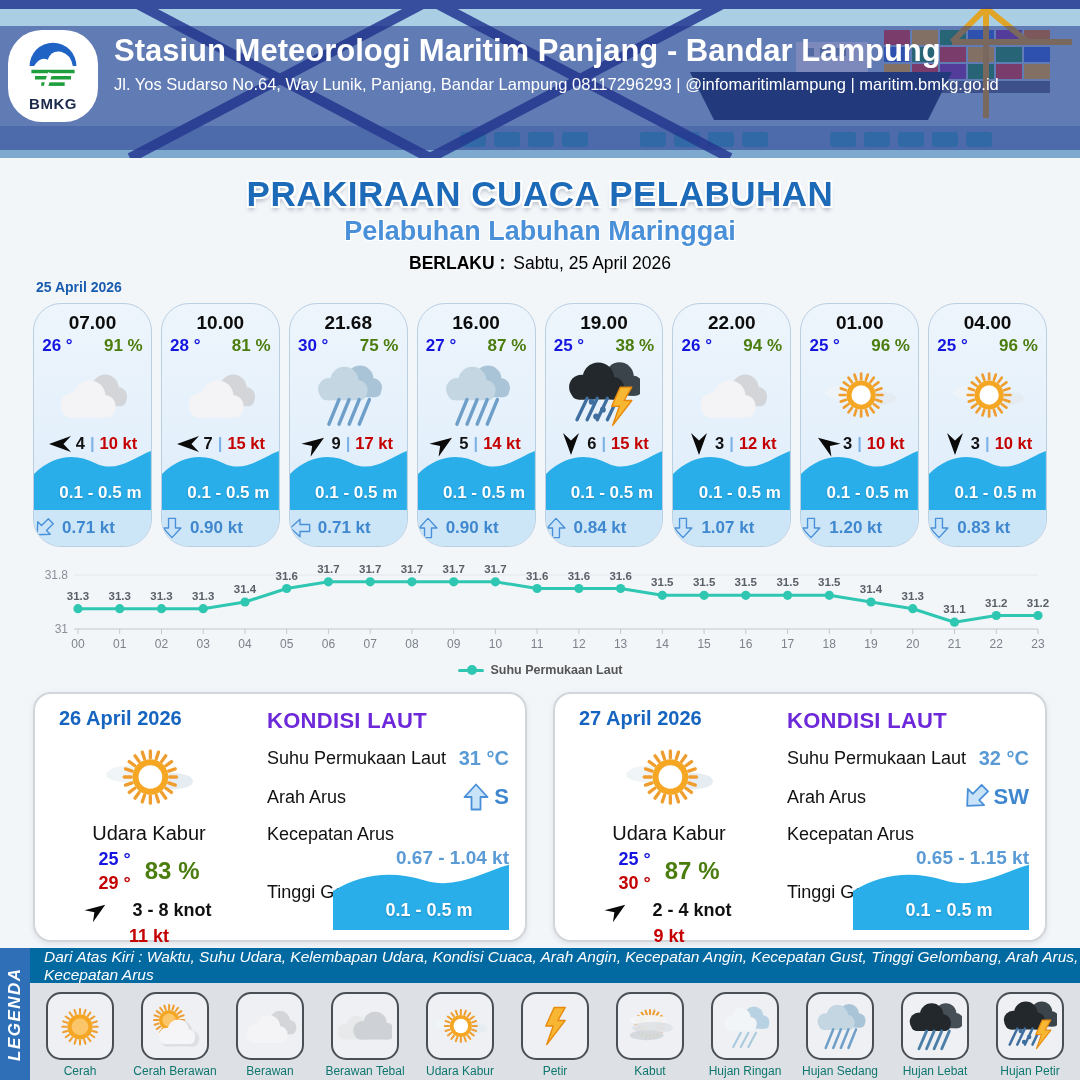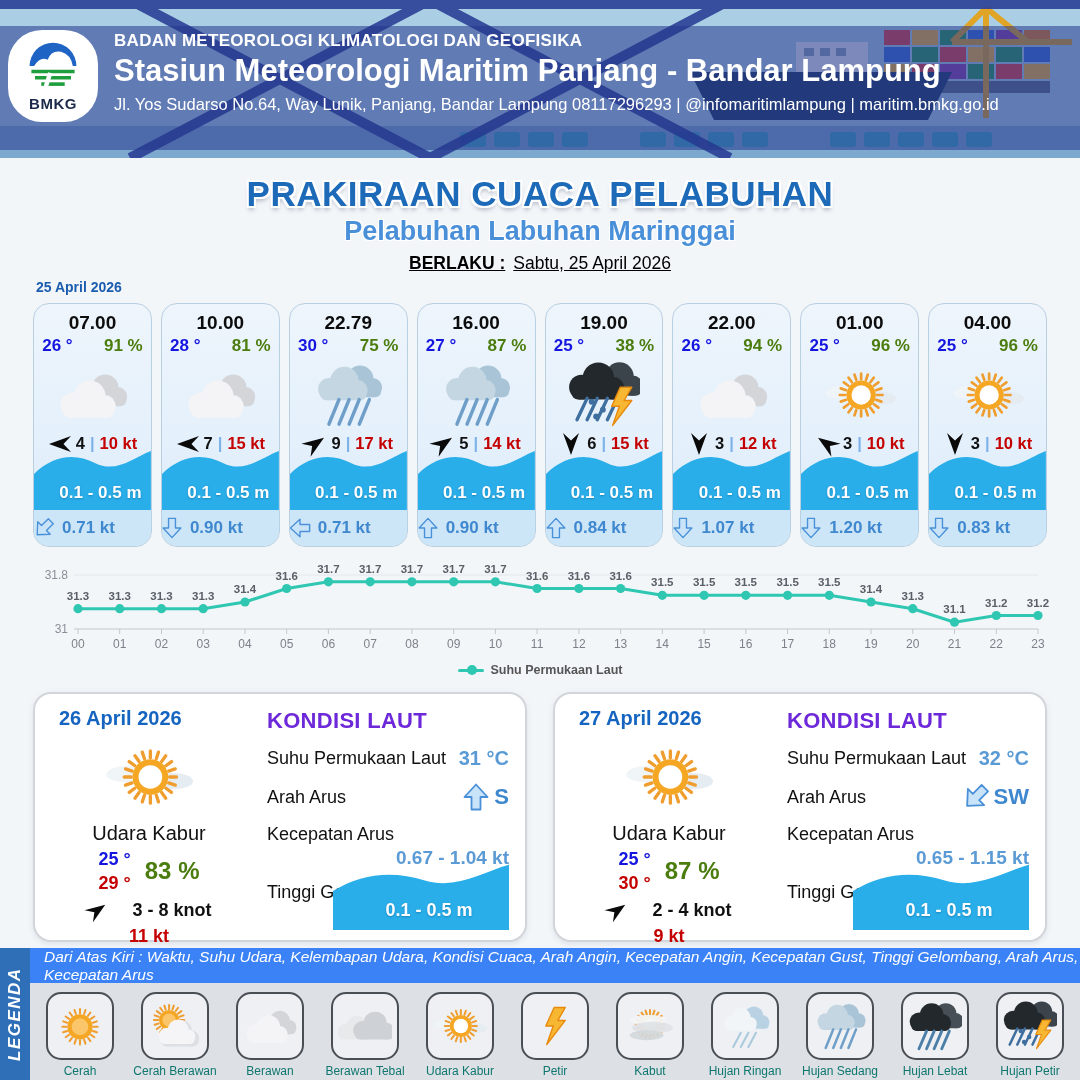--- a/index.html
+++ b/index.html
@@ -17,27 +17,27 @@
   .hero-line2{font-size:31px;font-weight:bold;margin-top:2px;}
   .hero-line3{font-size:16.5px;margin-top:6px;}
 
   
   .title-main{position:absolute;top:174px;left:0;width:100%;text-align:center;
     font-size:35px;font-weight:800;color:#1c6ab8;letter-spacing:.5px;
     text-shadow:-2px -2px 0 #fff,2px -2px 0 #fff,-2px 2px 0 #fff,2px 2px 0 #fff,0 4px 4px rgba(120,130,150,.55);}
   .title-sub{position:absolute;top:216px;left:0;width:100%;text-align:center;
     font-size:27px;font-weight:bold;color:#4a90d9;
     text-shadow:-1px -1px 0 #fff,1px -1px 0 #fff,-1px 1px 0 #fff,1px 1px 0 #fff;}
-  .validity{position:absolute;top:253px;left:0;width:100%;display:flex;justify-content:center;gap:95px;font-size:17.5px;color:#000;text-decoration:underline;}
+  .validity{position:absolute;top:253px;left:0;width:100%;display:flex;justify-content:center;gap:95px;font-size:17.5px;color:#000;}
   .validity b{font-weight:bold;margin-right:8px;}
   .day-label{position:absolute;top:279px;left:36px;font-size:14px;font-weight:bold;color:#1a5cae;}
 
   
   .cards{position:absolute;top:303px;left:33px;width:1014px;display:flex;gap:9px;}
-  .fcard{flex:1;height:242px;border-radius:16px;background:linear-gradient(#eef5fc,#dcecfa);
+  .fcard{flex:1;height:242px;border-radius:28px;background:linear-gradient(#eef5fc,#dcecfa);
     border:1px solid #b9cfe2;overflow:hidden;position:relative;display:flex;flex-direction:column;align-items:center;}
   .fc-time{margin-top:8px;font-size:19px;font-weight:bold;color:#0c0c0c;}
   .fc-row{display:flex;justify-content:space-between;width:86%;font-size:17px;font-weight:bold;margin-top:2px;}
   .fc-temp{color:#1515e0;}
   .fc-hum{color:#4b7c0e;}
   .fc-icon{height:78px;display:flex;align-items:center;justify-content:center;}
   .fc-wind{display:flex;align-items:center;gap:4px;font-size:16.5px;font-weight:bold;color:#111;z-index:2;}
   .fc-wind .sep{color:#7fb3e8;font-weight:bold;margin:0 1px;}
   .fc-wind .gust{color:#c40000;}
   .wind-arrow{display:inline-flex;line-height:0;}
@@ -80,21 +80,21 @@
   .k-speed{text-align:right;color:#5b9bd5;font-weight:bold;font-size:19px;margin-top:2px;}
   .d-wave{position:absolute;right:0;bottom:0;width:176px;height:70px;}
   .d-wave svg{position:absolute;inset:0;width:100%;height:100%;}
   .d-wave .wave-text{font-size:18px;bottom:9px;}
 
   
   .legend{position:absolute;top:948px;left:0;width:1080px;height:132px;background:#dde1e6;}
   .legend-side{position:absolute;left:0;top:0;width:30px;height:132px;background:#2e6fb7;color:#fff;
     display:flex;align-items:center;justify-content:center;
     writing-mode:vertical-rl;transform:rotate(180deg);font-weight:bold;font-style:italic;font-size:17px;letter-spacing:1.5px;}
-  .legend-caption{position:absolute;left:30px;right:0;top:0;height:35px;background:#3b82f6;color:#fff;
+  .legend-caption{position:absolute;left:30px;right:0;top:0;height:35px;background:#0369a1;color:#fff;
     font-style:italic;font-size:15.5px;display:flex;align-items:center;padding-left:14px;box-sizing:border-box;}
   .legend-items{position:absolute;left:30px;right:0;top:35px;bottom:0;display:flex;justify-content:space-evenly;padding-top:9px;}
   .legend-item{display:flex;flex-direction:column;align-items:center;width:90px;}
   .legend-tile{width:64px;height:64px;border:2px solid #4a4f55;border-radius:15px;background:#eef0f3;
     display:flex;align-items:center;justify-content:center;}
   .legend-label{margin-top:4px;font-size:12px;color:#0f766e;white-space:nowrap;}
 </style>
 </head>
 <body>
 
@@ -164,21 +164,20 @@
         <g fill="#1f9e3d">
           <path d="M6,33 h48 v4 h-48 Z"></path>
           <path d="M10,40 h40 v4 h-40 Z"></path>
           <path d="M17,47 h26 v4 h-26 Z"></path>
         </g>
         <rect x="22" y="36" width="5" height="16" fill="#fff" transform="rotate(18 24 44)"></rect>
       </svg>
       <span class="logo-label">BMKG</span>
     </div>
     <div class="hero-text">
-      <div class="hero-line1">BADAN METEOROLOGI KLIMATOLOGI DAN GEOFISIKA</div>
       <div class="hero-line2">Stasiun Meteorologi Maritim Panjang - Bandar Lampung</div>
       <div class="hero-line3">Jl. Yos Sudarso No.64, Way Lunik, Panjang, Bandar Lampung 08117296293 | @infomaritimlampung | maritim.bmkg.go.id</div>
     </div>
   </header>
 
   <div class="title-main">PRAKIRAAN CUACA PELABUHAN</div>
   <div class="title-sub">Pelabuhan Labuhan Maringgai</div>
   <div class="validity">
     <span><b>BERLAKU :</b><span>Sabtu, 25 April 2026</span></span>
   </div>
@@ -273,21 +272,21 @@
       <div class="fc-current">
         <span class="block-arrow" style="transform: rotate(180deg);">
             <svg viewBox="0 0 26 28" width="20" height="22">
               <path d="M13,1.5 L24.5,14 L17.5,14 L17.5,26.5 L8.5,26.5 L8.5,14 L1.5,14 Z" fill="#c9e4f9" stroke="#4a90d9" stroke-width="1.8" stroke-linejoin="round"></path>
             </svg>
           </span>
         <span>0.90 kt</span>
       </div>
     </div>
       <div class="fcard">
-      <div class="fc-time">22.79</div>
+      <div class="fc-time">21.68</div>
       <div class="fc-row">
         <span class="fc-temp">30 °</span>
         <span class="fc-hum">75 %</span>
       </div>
       <div class="fc-icon">
           <svg viewBox="0 0 64 64" width="72" height="72">
             <g transform="translate(41,22) scale(0.85)">
               <circle cx="-13" cy="3" r="11" fill="#a9c4d6"></circle>
               <circle cx="2" cy="-5" r="14" fill="#a9c4d6"></circle>
               <circle cx="15" cy="4" r="10" fill="#a9c4d6"></circle>

